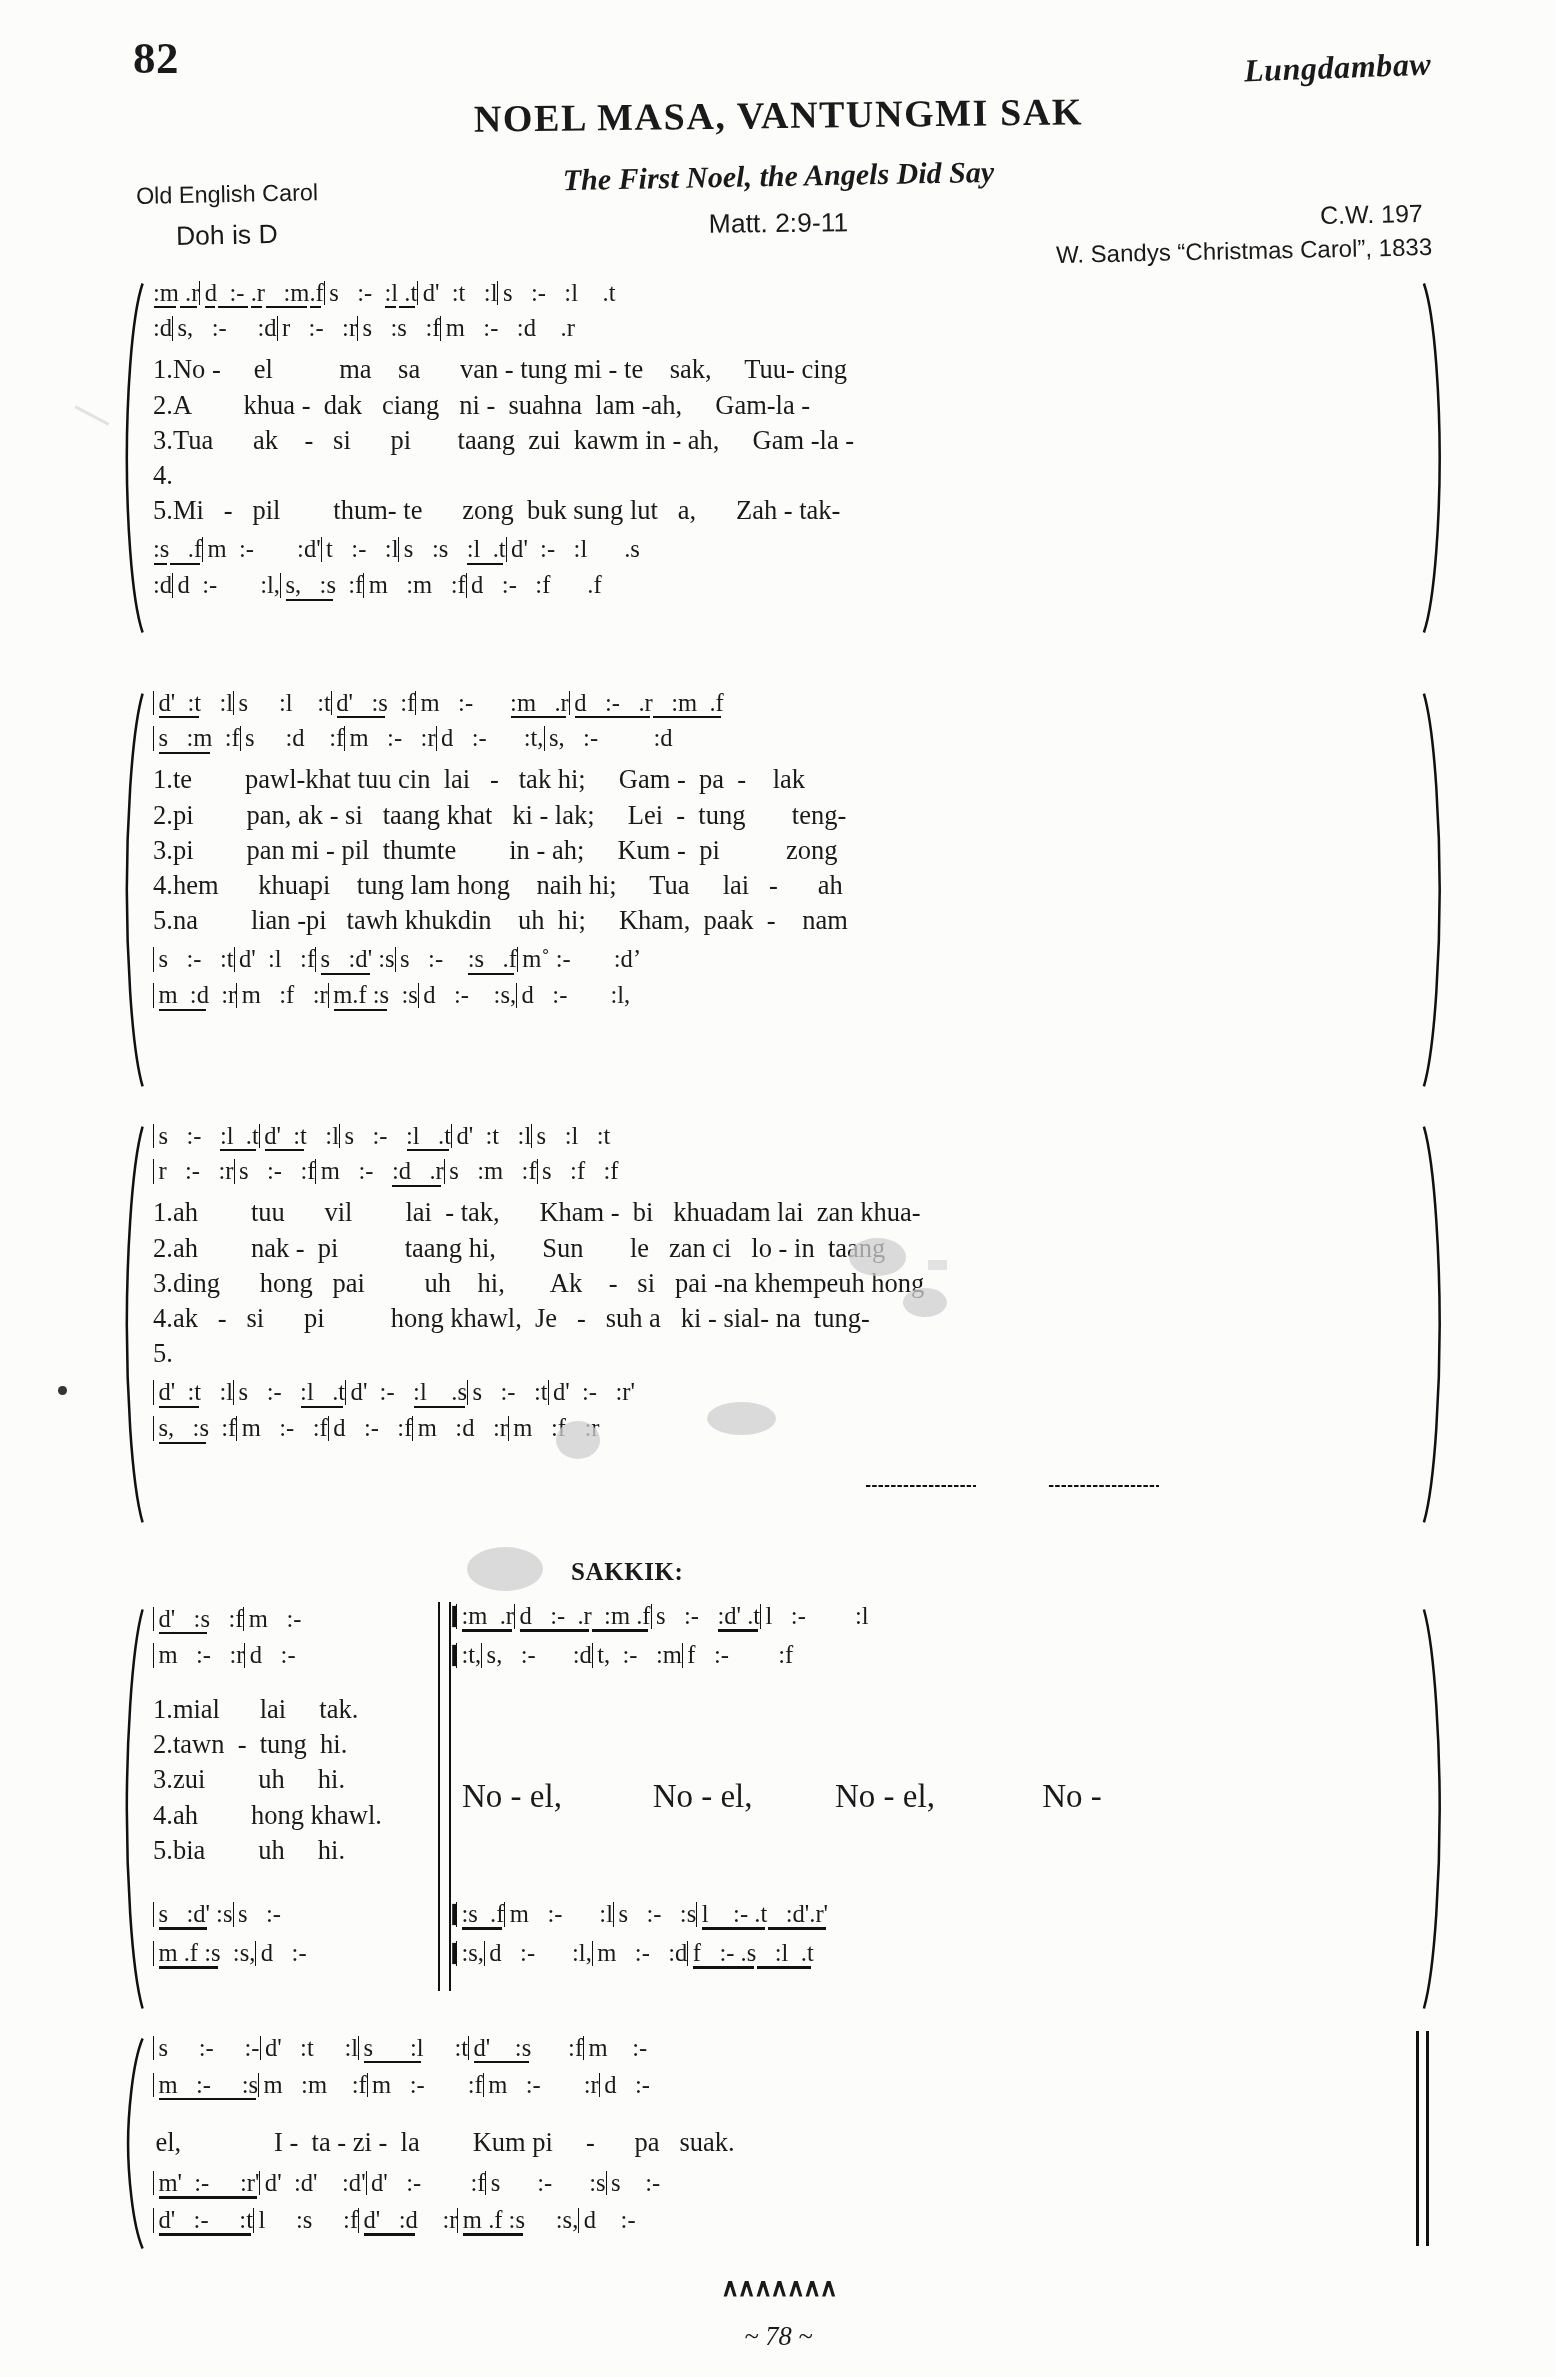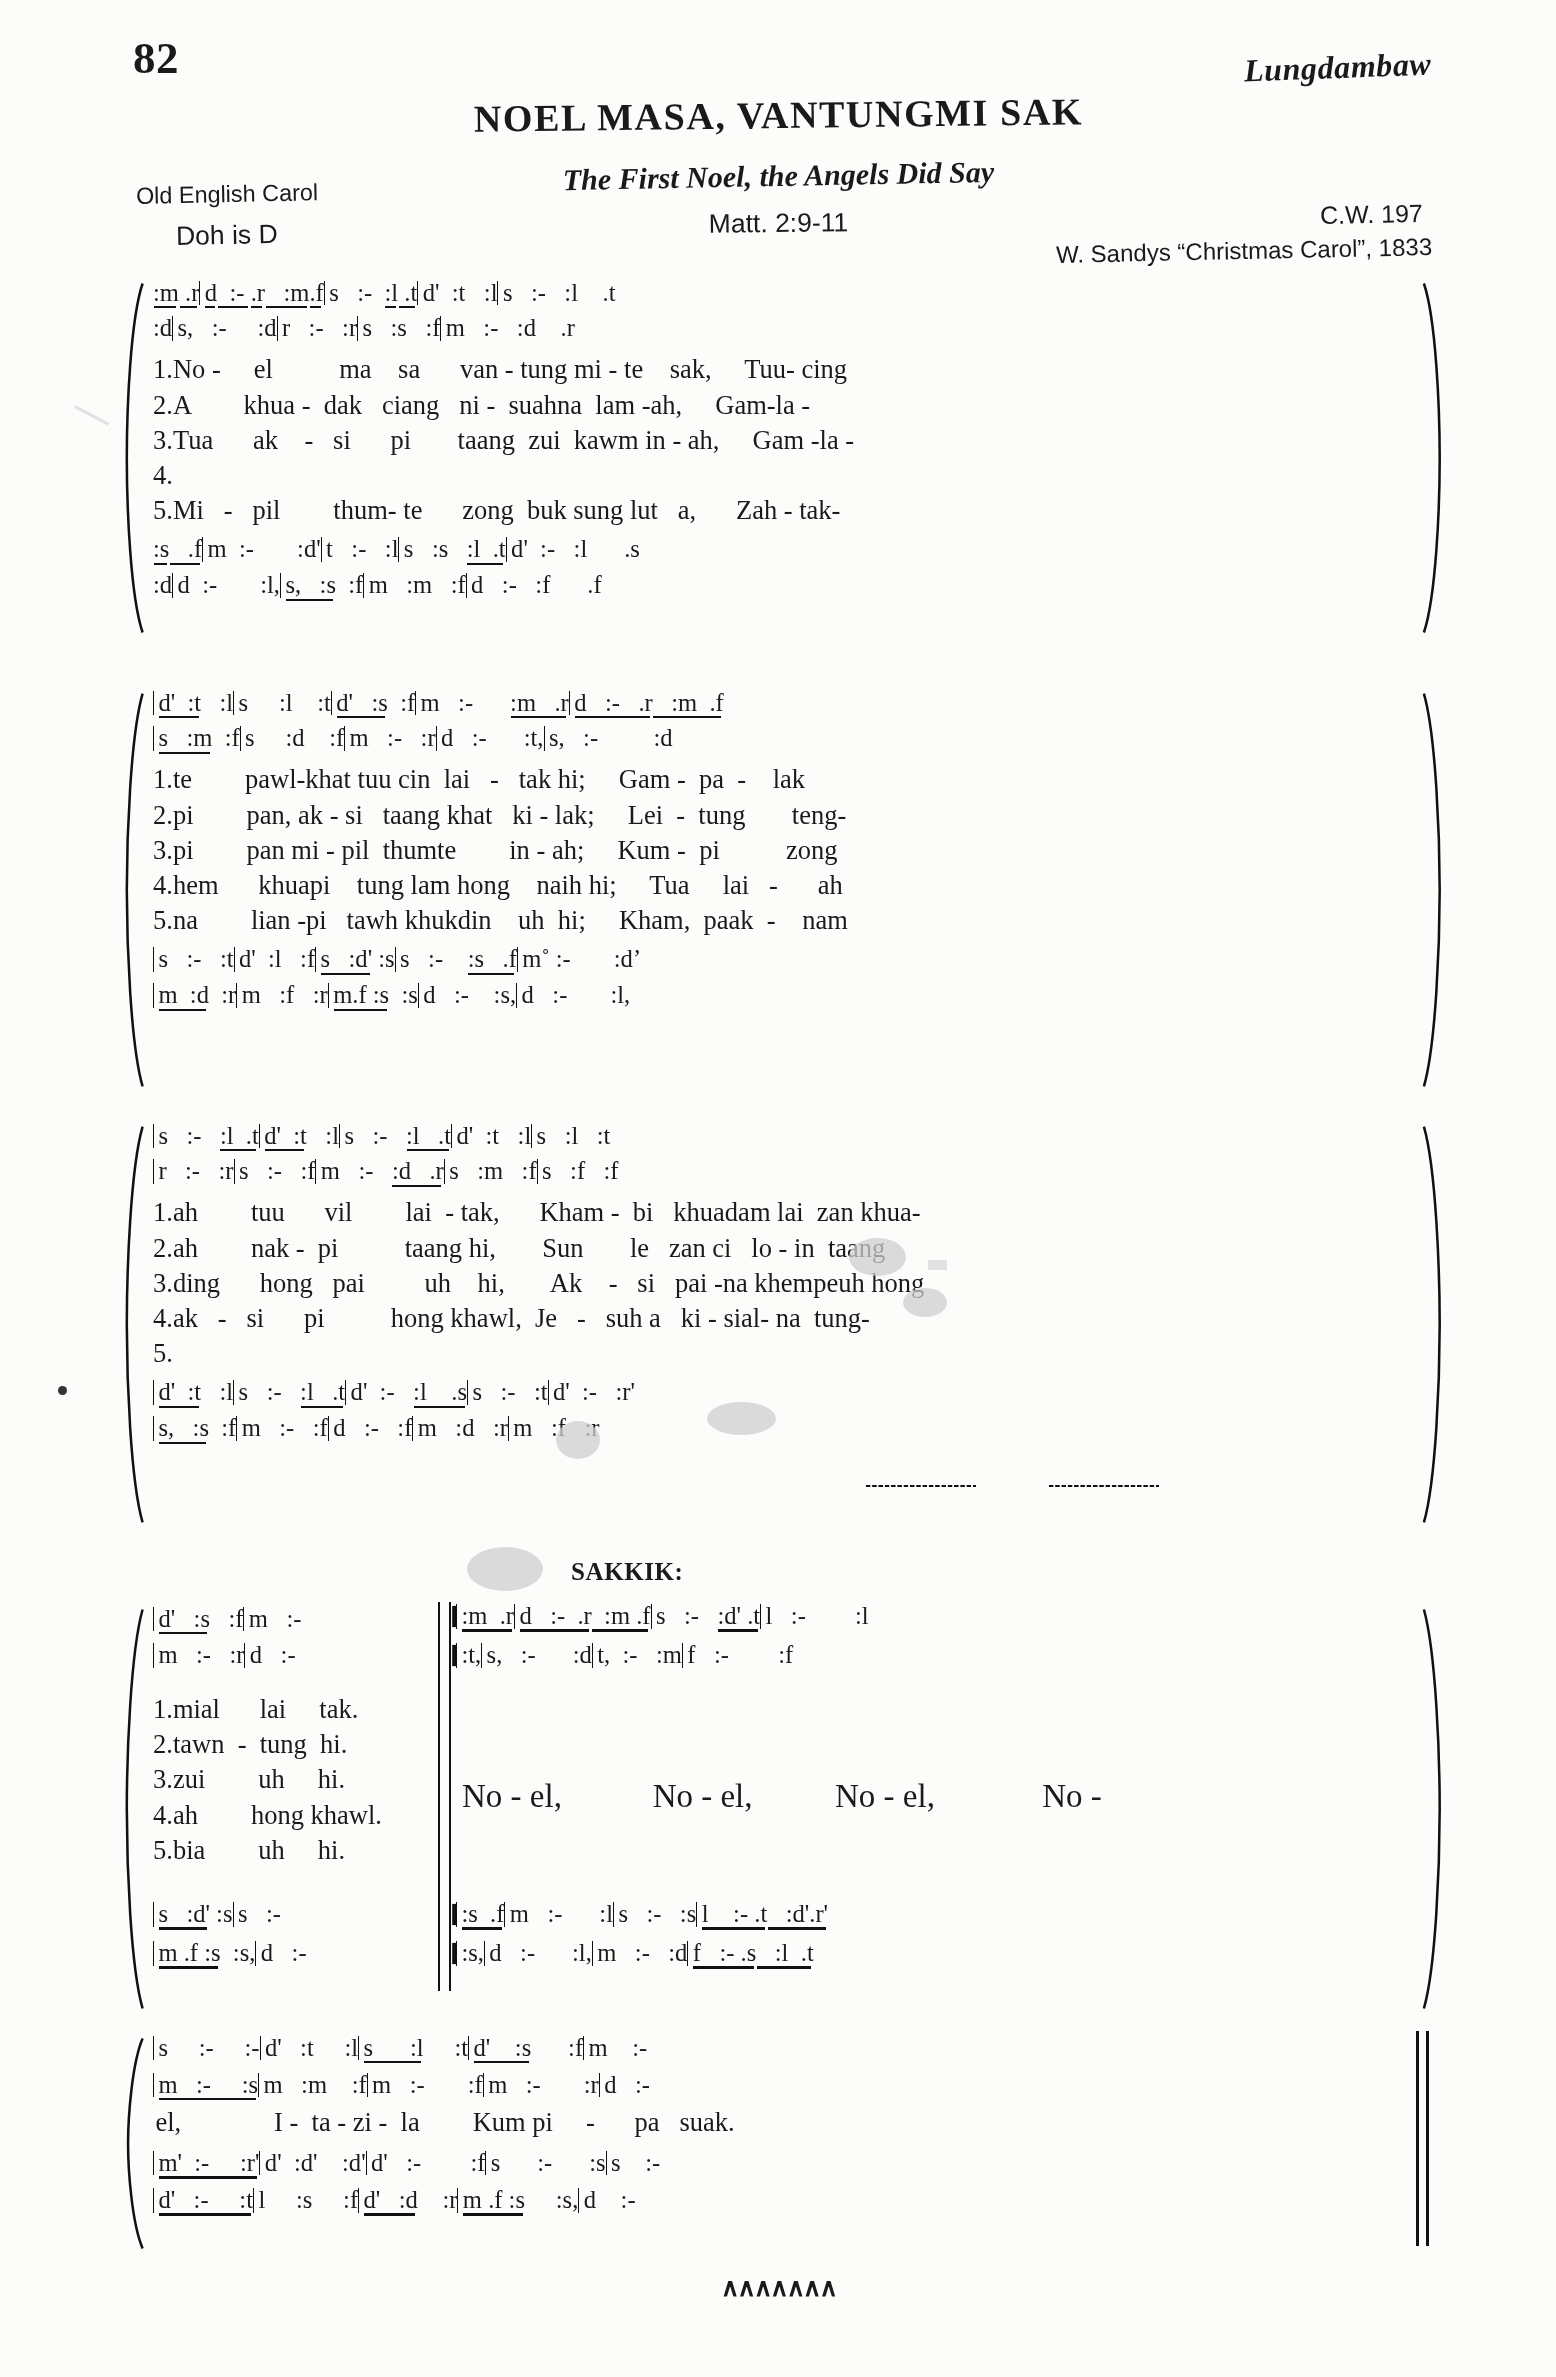--- a/index.html
+++ b/index.html
@@ -269,30 +269,31 @@
 
   <div class="system" id="sys5" style="top:2033px;height:221px;">
     <div class="brace">
       <svg width="21.5" height="215" viewBox="0 0 34 340">
           <path d="M31 4 C14 44, 8 130, 8 170 C8 212, 14 296, 31 336" fill="none" stroke="#111" stroke-width="4"></path>
         </svg>
     </div>
     <div class="staffarea">
       <div class="nline" style="margin-top:2.5px;"><span class="bar"><span class="cell">s     :-     :-</span></span><span class="bar"><span class="cell">d'   :t     :l</span></span><span class="bar"><span class="cell u">s      :l</span><span class="cell">     :t</span></span><span class="bar"><span class="cell u">d'    :s</span><span class="cell">      :f</span></span><span class="bar"><span class="cell">m    :-</span></span></div>
       <div class="nline" style="margin-top:12.6px;"><span class="bar"><span class="cell u">m   :-     :s</span></span><span class="bar"><span class="cell">m   :m    :f</span></span><span class="bar"><span class="cell">m   :-       :f</span></span><span class="bar"><span class="cell">m   :-       :r</span></span><span class="bar"><span class="cell">d   :-</span></span></div>
-      <div class="lrow" style="margin-top:10px;margin-left:2.5px;">el,              I -  ta - zi -  la        Kum pi     -      pa   suak.</div>
+      <div class="lrow" style="margin-top:30px;margin-left:2.5px;">el,              I -  ta - zi -  la        Kum pi     -      pa   suak.</div>
       <div class="nline" style="margin-top:12.6px;"><span class="bar"><span class="cell u">m'  :-     :r'</span></span><span class="bar"><span class="cell">d'  :d'    :d'</span></span><span class="bar"><span class="cell">d'   :-        :f</span></span><span class="bar"><span class="cell">s      :-      :s</span></span><span class="bar"><span class="cell">s    :-</span></span></div>
       <div class="nline" style="margin-top:12.6px;"><span class="bar"><span class="cell u">d'   :-     :t</span></span><span class="bar"><span class="cell">l     :s     :f</span></span><span class="bar"><span class="cell u">d'   :d</span><span class="cell">    :r</span></span><span class="bar"><span class="cell u">m .f :s</span><span class="cell">     :s,</span></span><span class="bar"><span class="cell">d    :-</span></span></div>
 
       <div class="finalbar" style="left:1263px;top:-2.5px;height:215px;"></div>
       <div class="finalbar" style="left:1273px;top:-2.5px;height:215px;"></div>
     </div>
   </div>
 
   <div class="zigzag" style="top:2273px;">∧∧∧∧∧∧∧</div>
+  <div class="folio" style="top:2321px;">~ 78 ~</div>
 
   <div class="blot" style="left:849px;top:1238px;width:57px;height:38px;"></div>
   <div class="blot" style="left:903px;top:1288px;width:44px;height:29px;"></div>
   <div class="blot" style="left:707px;top:1402px;width:69px;height:33px;"></div>
   <div class="blot" style="left:556px;top:1421px;width:44px;height:38px;"></div>
   <div class="blot" style="left:467px;top:1547px;width:76px;height:44px;"></div>
   <div class="speck" style="left:928px;top:1260px;width:19px;height:10px;"></div>
   <div class="speck" style="left:73px;top:414px;width:38px;height:2.5px;transform:rotate(28deg);"></div>
   <div class="speck" style="left:58px;top:1386px;width:8.8px;height:8.8px;border-radius:50%;background:#111;opacity:.85;"></div>
 </div>

